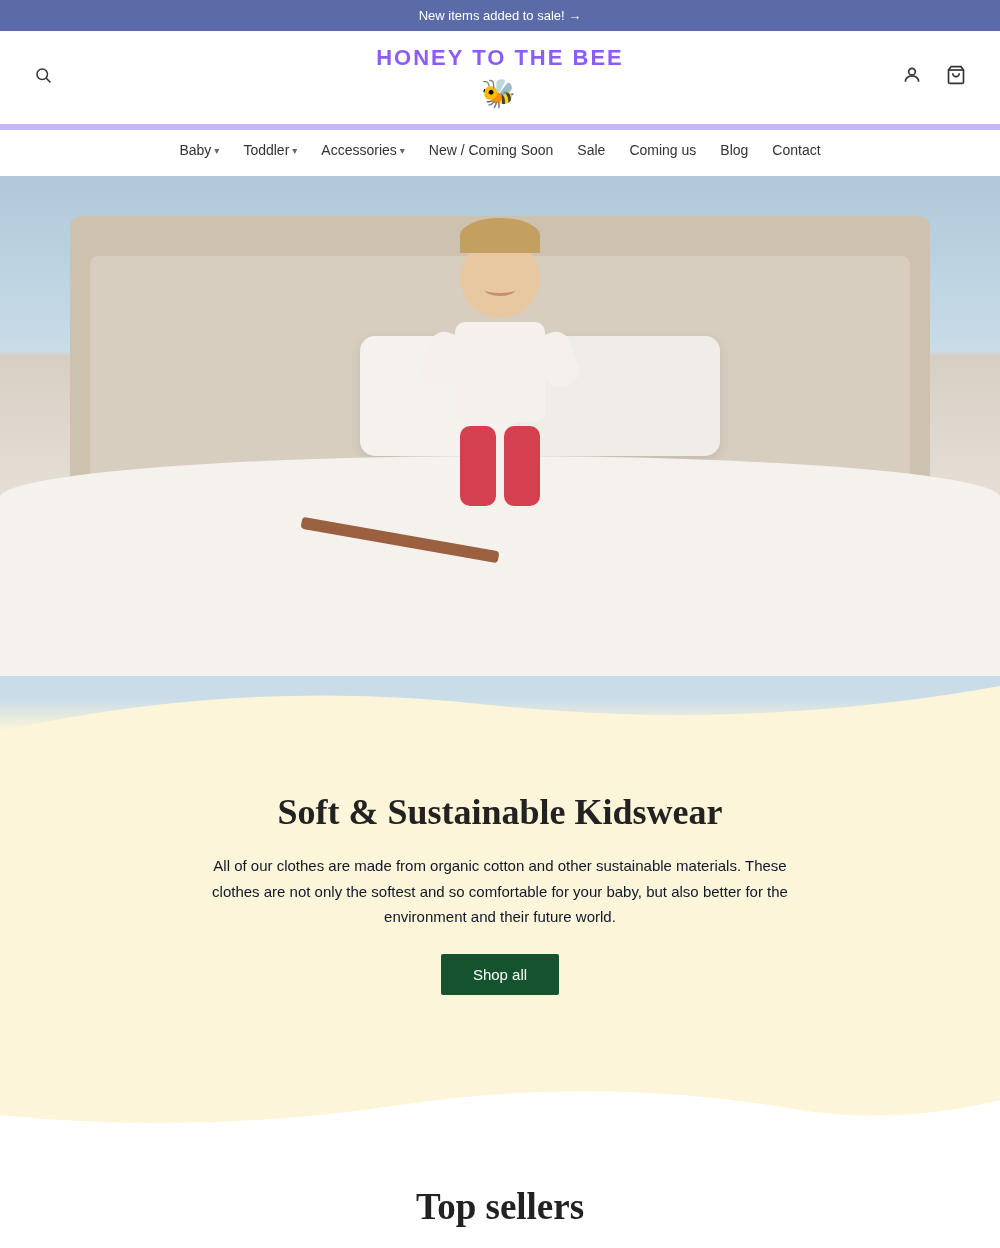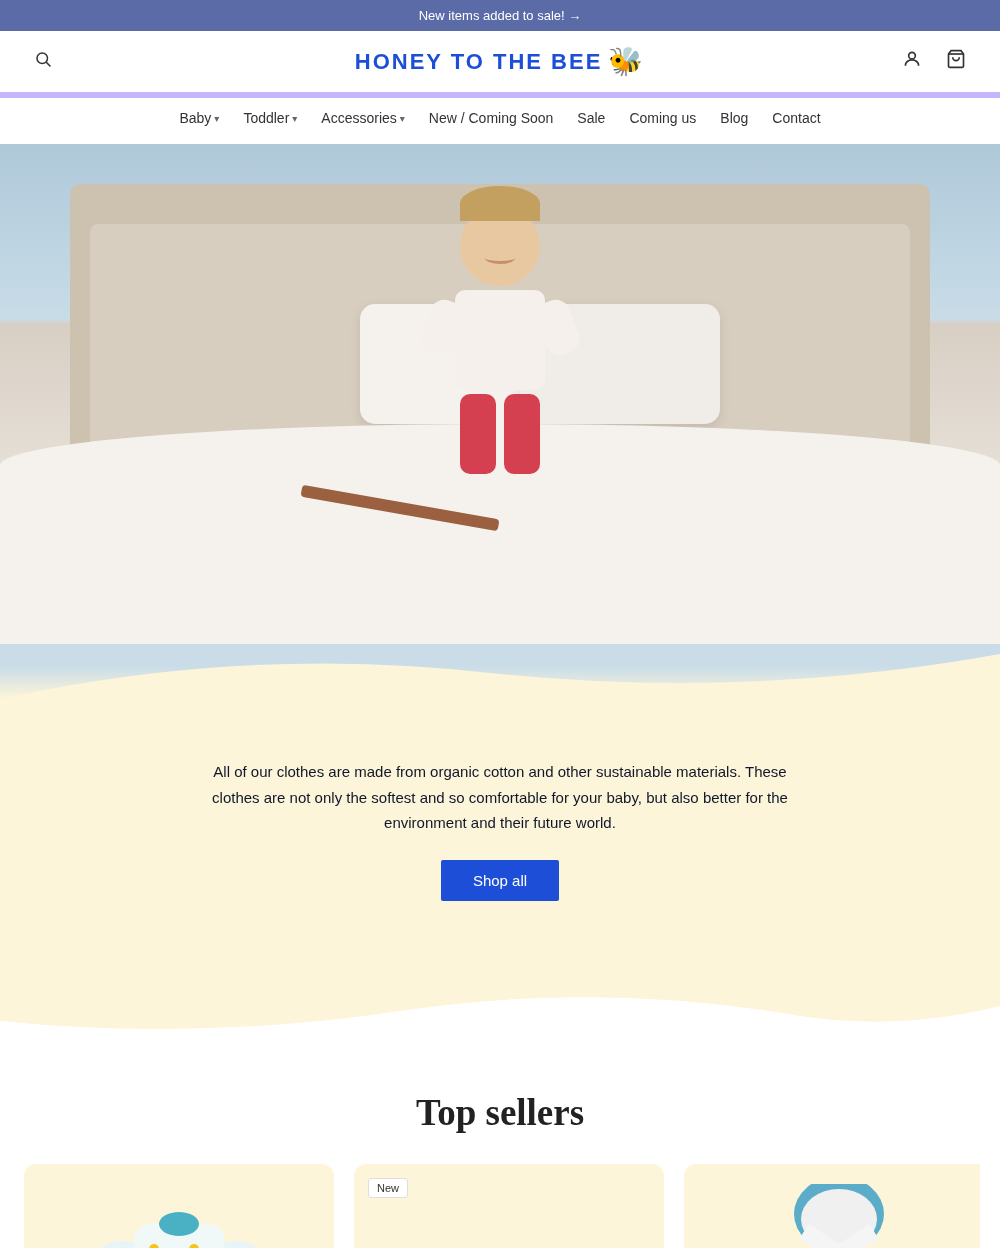--- a/index.html
+++ b/index.html
@@ -23,22 +23,23 @@
       padding: 14px 30px;
       position: relative;
     }
     .header-logo {
       display: flex;
       align-items: center;
       gap: 6px;
       font-size: 22px;
       font-weight: 700;
       letter-spacing: 2px;
-      color: #1d4ed8;
+      color: #8b5cf6;
       text-decoration: none;
+      flex-direction: column;
     }
     .bee-icon {
       font-size: 28px;
     }
     .header-icons {
       position: absolute;
       right: 30px;
       display: flex;
       gap: 16px;
       align-items: center;
@@ -118,21 +119,21 @@
       font-family: Georgia, serif;
     }
     .soft-desc {
       font-size: 15px;
       color: #0f172a;
       line-height: 1.7;
       margin-bottom: 24px;
     }
     .shop-all-btn {
       display: inline-block;
-      background: #1d4ed8;
+      background: #14532d;
       color: #fff;
       padding: 12px 32px;
       font-size: 15px;
       border-radius: 2px;
       text-decoration: none;
       cursor: pointer;
       border: none;
     }
 
     
@@ -303,20 +304,21 @@
 </section>
 
 <div style="height:55px;background:linear-gradient(180deg,#c9dce8 0%,#c9dce8 40%,#fdf5d9 100%);position:relative;overflow:hidden;">
   <svg viewBox="0 0 1000 55" preserveAspectRatio="none" style="position:absolute;bottom:0;width:100%;height:55px;">
     <path d="M0,55 Q250,0 500,30 Q750,55 1000,10 L1000,55 Z" fill="#fdf5d9"></path>
   </svg>
 </div>
 
 <section class="soft-section">
   <div class="soft-section-inner">
+    <h2 class="soft-title">Soft &amp; Sustainable Kidswear</h2>
     <p class="soft-desc">All of our clothes are made from organic cotton and other sustainable materials. These clothes are not only the softest and so comfortable for your baby, but also better for the environment and their future world.</p>
     <button class="shop-all-btn">Shop all</button>
   </div>
 </section>
 
 <div style="height:60px;background:#fdf5d9;position:relative;overflow:hidden;">
   <svg viewBox="0 0 1000 60" preserveAspectRatio="none" style="position:absolute;bottom:0;width:100%;height:60px;">
     <path d="M0,40 Q200,60 400,30 Q600,0 800,35 Q900,50 1000,25 L1000,60 L0,60 Z" fill="#ffffff"></path>
   </svg>
 </div>

